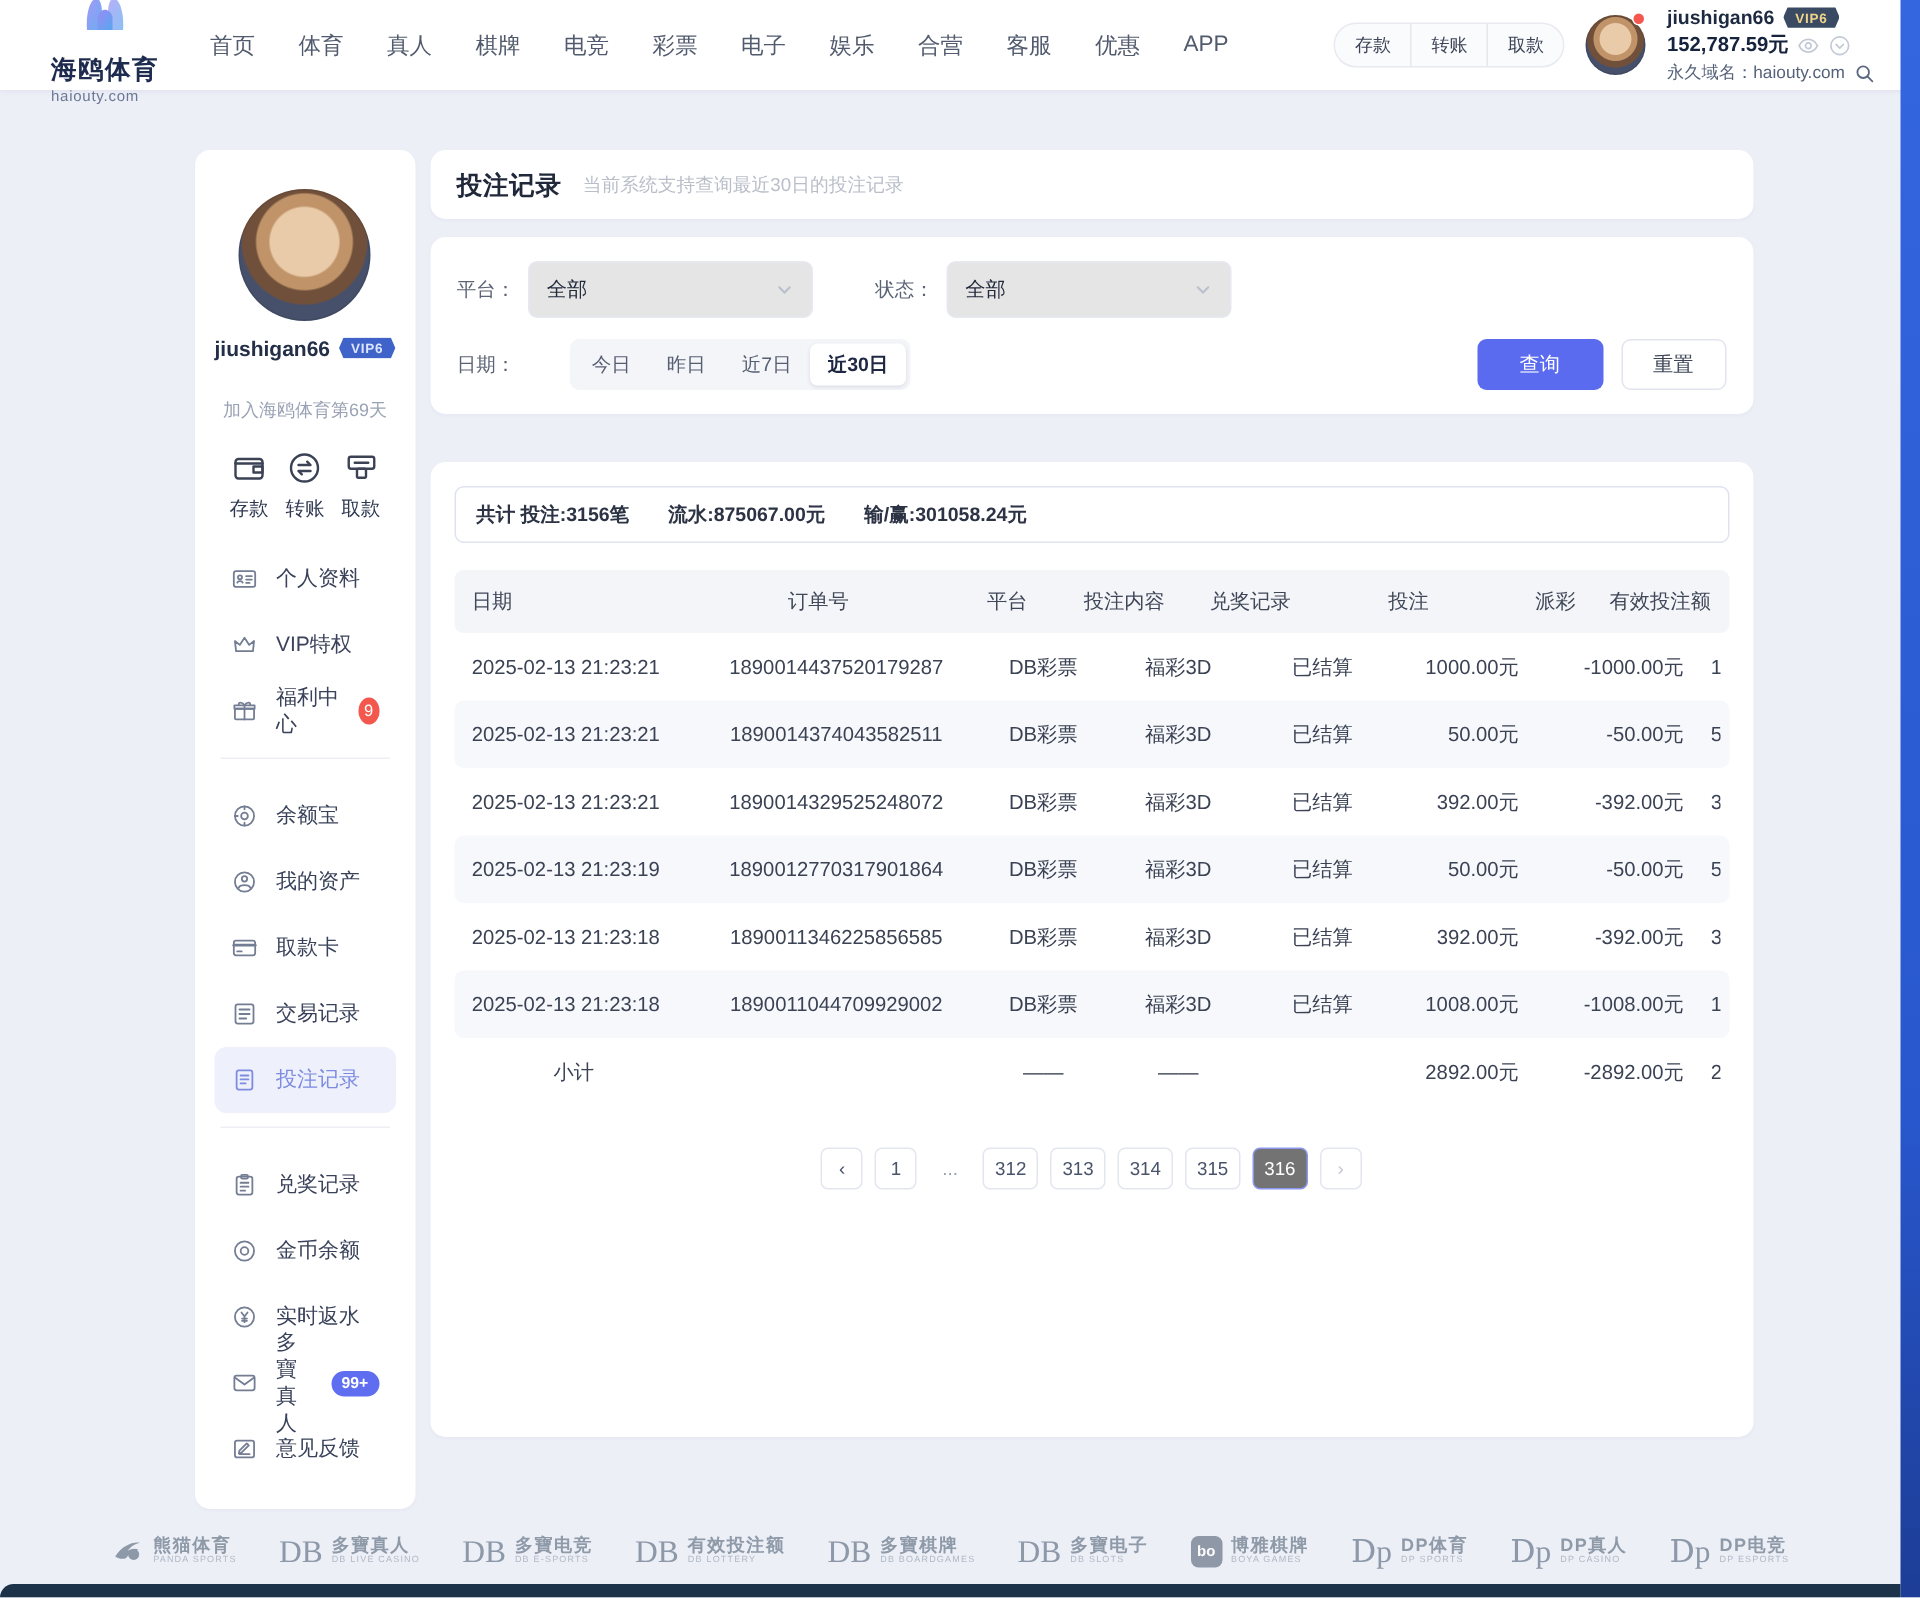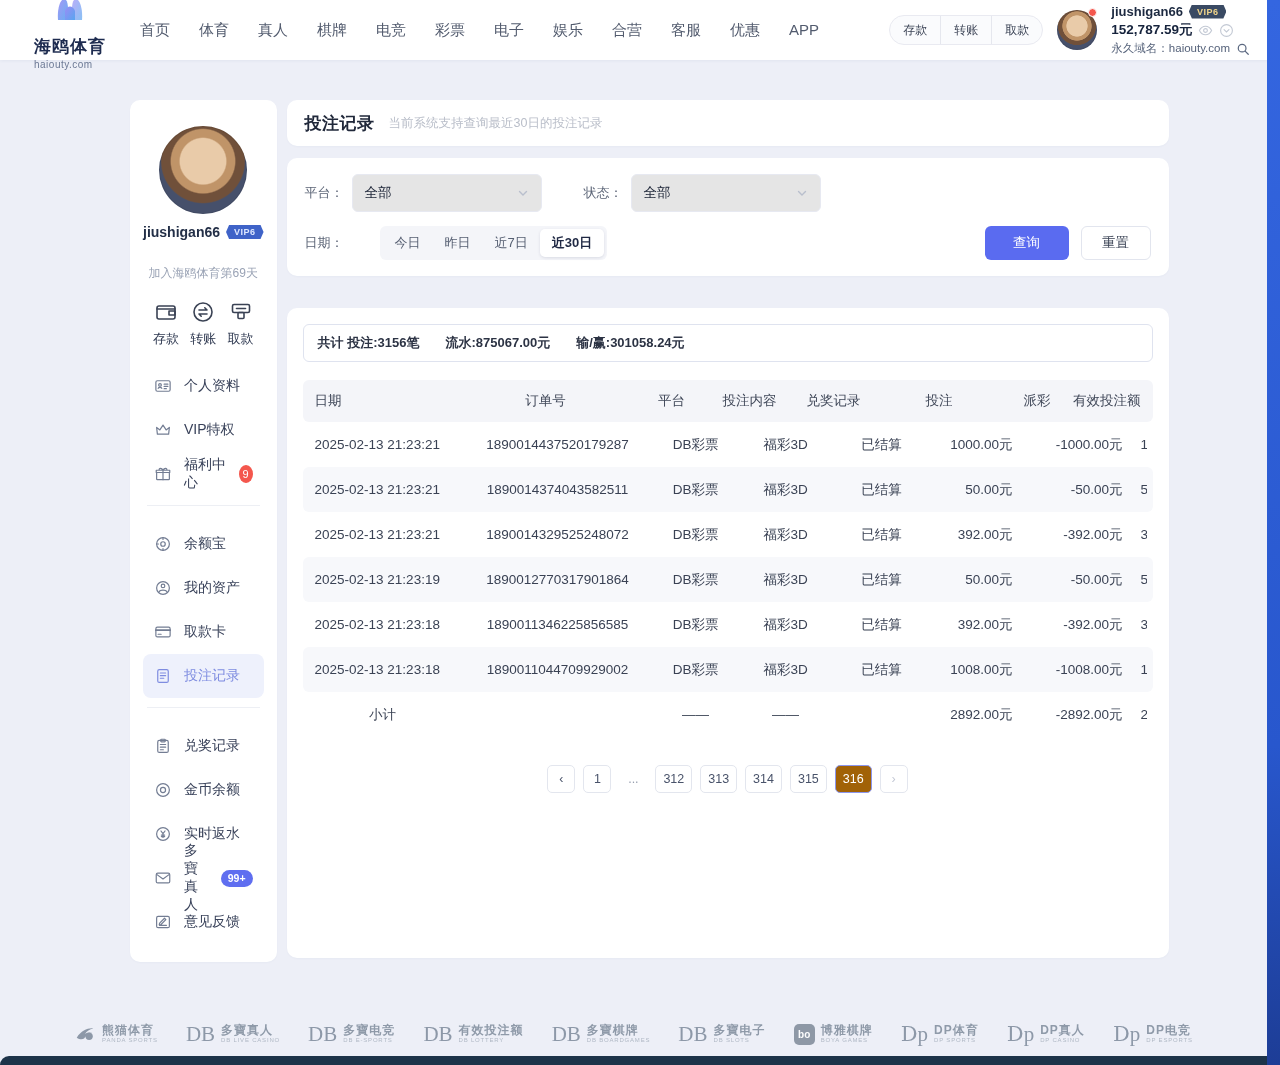--- a/index.html
+++ b/index.html
@@ -120,21 +120,21 @@
   .thead { height:42px; background:#f4f5f9; border-radius:6px; color:#3f4758; font-size:13.5px; }
   .trow { height:45px; font-size:13.5px; color:#3a4254; border-radius:6px;gap:12px; }
   .trow.stripe { background:#f7f8fb; }
   .trow.subtotal > :first-child { text-align:center; padding-left:0; }
 
   .pagination { display:flex; justify-content:center; align-items:center; gap:8px; margin-top:28px; }
   .pg { min-width:28px; height:28px; border:1px solid #e3e6ee; border-radius:5px; background:#fff;
     color:#49536a; font-size:12.5px; display:flex; align-items:center; justify-content:center;
     padding:0 7px; cursor:pointer; }
   .pg.ellipsis { border:none; color:#98a0b0; cursor:default; }
-  .pg.active { background:#a16207; border-color:#8b96ee; color:#fff; }
+  .pg.active { background:#737373; border-color:#8b96ee; color:#fff; }
   .pg.arrow-next { color:#c2c7d4; }
 
   
   .brands { position:absolute; left:0; right:13px; bottom:9px; height:44px; display:flex;
     align-items:center; justify-content:space-evenly; padding:0 46px; }
   .brand-item { display:flex; align-items:center; gap:6px; color:#8391a1; opacity:.85; }
   .brand-mark-db, .brand-mark-dp { font-family:"Liberation Serif","DejaVu Serif",serif;
     font-size:21px; color:#7d8a9b; line-height:1; }
   .brand-mark-bo { width:21px; height:21px; background:#7e8a99; border-radius:5px; color:#fff;
     font-size:10px; font-weight:700; display:flex; align-items:center; justify-content:center; }
@@ -318,20 +318,29 @@
         <div class="menu-item">
           <span class="ic">
             <svg width="18" height="18" viewBox="0 0 24 24" fill="none" stroke="currentColor" stroke-width="1.6" stroke-linecap="round" stroke-linejoin="round">
               <rect x="2.5" y="5.5" width="19" height="13" rx="2"></rect>
               <path d="M2.5 9.5h19" stroke-width="2.4"></path>
               <path d="M5.5 15h4"></path>
             </svg>
           </span>
           <span>取款卡</span>
         </div>
+        <div class="menu-item">
+          <span class="ic">
+            <svg width="18" height="18" viewBox="0 0 24 24" fill="none" stroke="currentColor" stroke-width="1.6" stroke-linecap="round" stroke-linejoin="round">
+              <rect x="4" y="3.5" width="16" height="17" rx="2"></rect>
+              <path d="M7.5 8h9M7.5 12h9M7.5 16h6"></path>
+            </svg>
+          </span>
+          <span>交易记录</span>
+        </div>
         <div class="menu-item active">
           <span class="ic">
             <svg width="18" height="18" viewBox="0 0 24 24" fill="none" stroke="currentColor" stroke-width="1.6" stroke-linecap="round" stroke-linejoin="round">
               <rect x="5" y="3.5" width="14" height="17" rx="2"></rect>
               <path d="M8.5 8h7M8.5 11.5h7M8.5 15h4.5"></path>
             </svg>
           </span>
           <span>投注记录</span>
         </div>
       </div>

